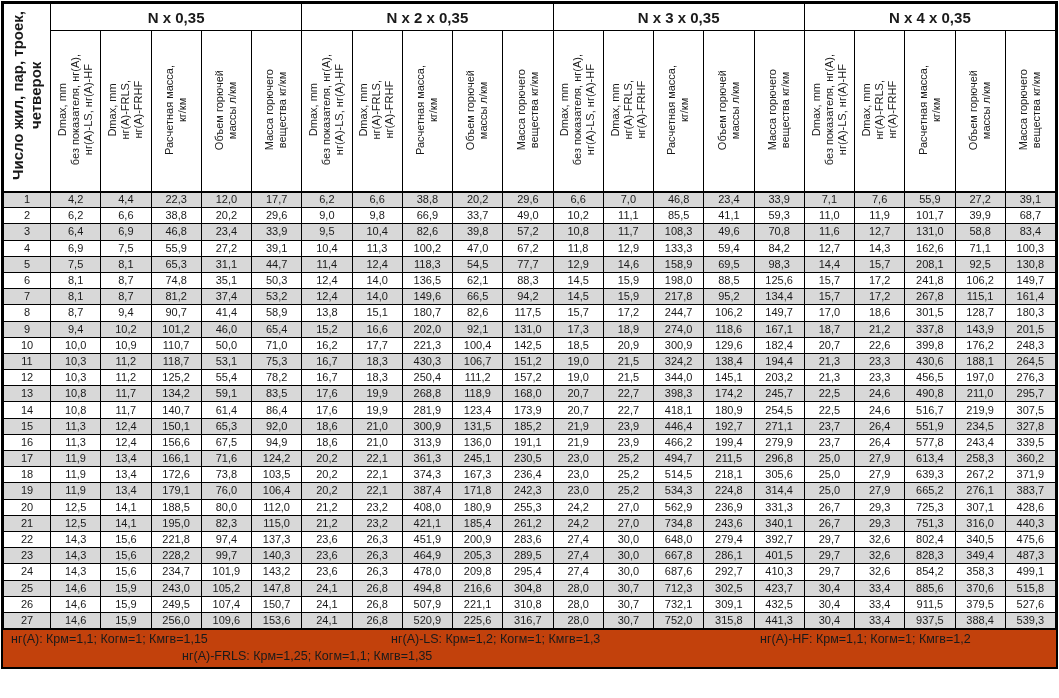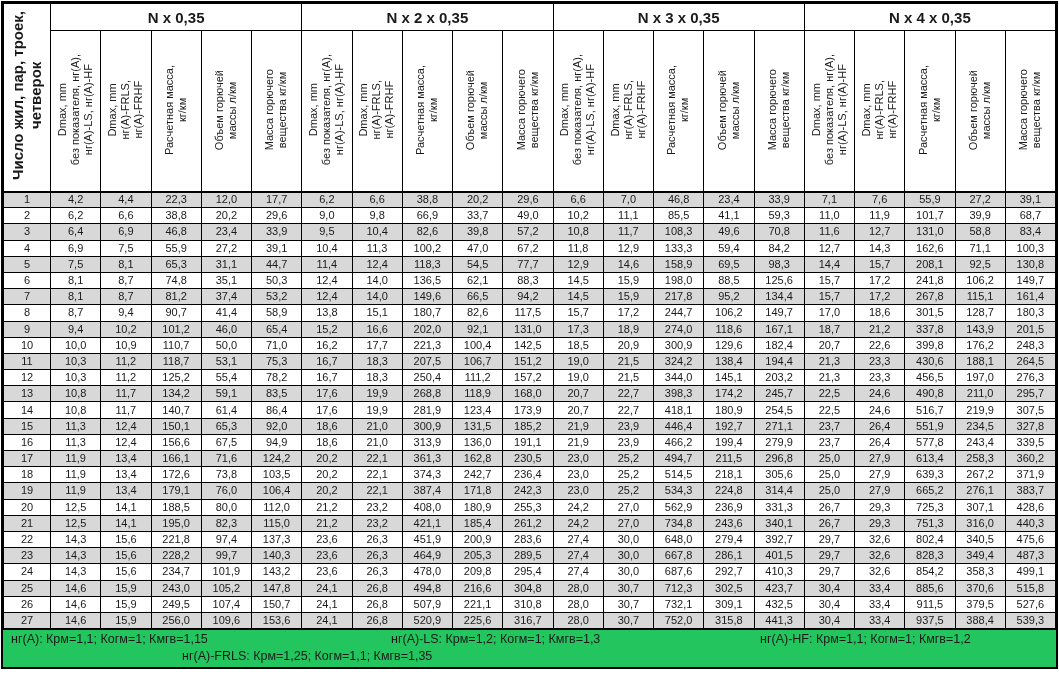--- a/index.html
+++ b/index.html
@@ -8,21 +8,21 @@
   table{border-collapse:collapse;table-layout:fixed;width:100%;}
   col.c-num{width:47px;}
   th,td{border:1px solid #000;padding:0;text-align:center;vertical-align:middle;box-sizing:border-box;}
   thead tr.group-row th{height:27px;font-size:15px;font-weight:bold;background:#fff;}
   thead tr.sub-row th{height:161px;font-weight:normal;font-size:11px;background:#fff;border-bottom:2px solid #000;}
   th.corner{font-weight:normal;font-size:11.5px;border-bottom:2px solid #000;}
   .vtext{writing-mode:vertical-rl;transform:rotate(180deg);white-space:pre-line;line-height:1.2;display:inline-block;text-align:center;}
   tbody td{height:16.2px;font-size:11px;line-height:1;}
   tbody tr:nth-child(odd) td{background:#d8d8d8;}
   tbody tr:nth-child(even) td{background:#ffffff;}
-  .notes{position:relative;height:37px;border-top:1px solid #000;font-size:12.5px;background:#22c55e;}
+  .notes{position:relative;height:37px;border-top:1px solid #000;font-size:12.5px;background:#c2410c;}
   .notes span{position:absolute;white-space:nowrap;}
   .n-a   {top:2px;left:8px;}
   .n-ls  {top:2px;left:388px;}
   .n-hf  {top:2px;left:757px;}
   .n-frls{top:19px;left:179px;}
   .n-frhf{top:19px;left:581px;}
 </style>
 </head>
 <body>
 
@@ -329,21 +329,21 @@
         </tr>
         <tr>
           <td>11</td>
           <td>10,3</td>
           <td>11,2</td>
           <td>118,7</td>
           <td>53,1</td>
           <td>75,3</td>
           <td>16,7</td>
           <td>18,3</td>
-          <td>207,5</td>
+          <td>430,3</td>
           <td>106,7</td>
           <td>151,2</td>
           <td>19,0</td>
           <td>21,5</td>
           <td>324,2</td>
           <td>138,4</td>
           <td>194,4</td>
           <td>21,3</td>
           <td>23,3</td>
           <td>430,6</td>
@@ -468,21 +468,21 @@
         <tr>
           <td>17</td>
           <td>11,9</td>
           <td>13,4</td>
           <td>166,1</td>
           <td>71,6</td>
           <td>124,2</td>
           <td>20,2</td>
           <td>22,1</td>
           <td>361,3</td>
-          <td>162,8</td>
+          <td>245,1</td>
           <td>230,5</td>
           <td>23,0</td>
           <td>25,2</td>
           <td>494,7</td>
           <td>211,5</td>
           <td>296,8</td>
           <td>25,0</td>
           <td>27,9</td>
           <td>613,4</td>
           <td>258,3</td>
@@ -491,21 +491,21 @@
         <tr>
           <td>18</td>
           <td>11,9</td>
           <td>13,4</td>
           <td>172,6</td>
           <td>73,8</td>
           <td>103,5</td>
           <td>20,2</td>
           <td>22,1</td>
           <td>374,3</td>
-          <td>242,7</td>
+          <td>167,3</td>
           <td>236,4</td>
           <td>23,0</td>
           <td>25,2</td>
           <td>514,5</td>
           <td>218,1</td>
           <td>305,6</td>
           <td>25,0</td>
           <td>27,9</td>
           <td>639,3</td>
           <td>267,2</td>

